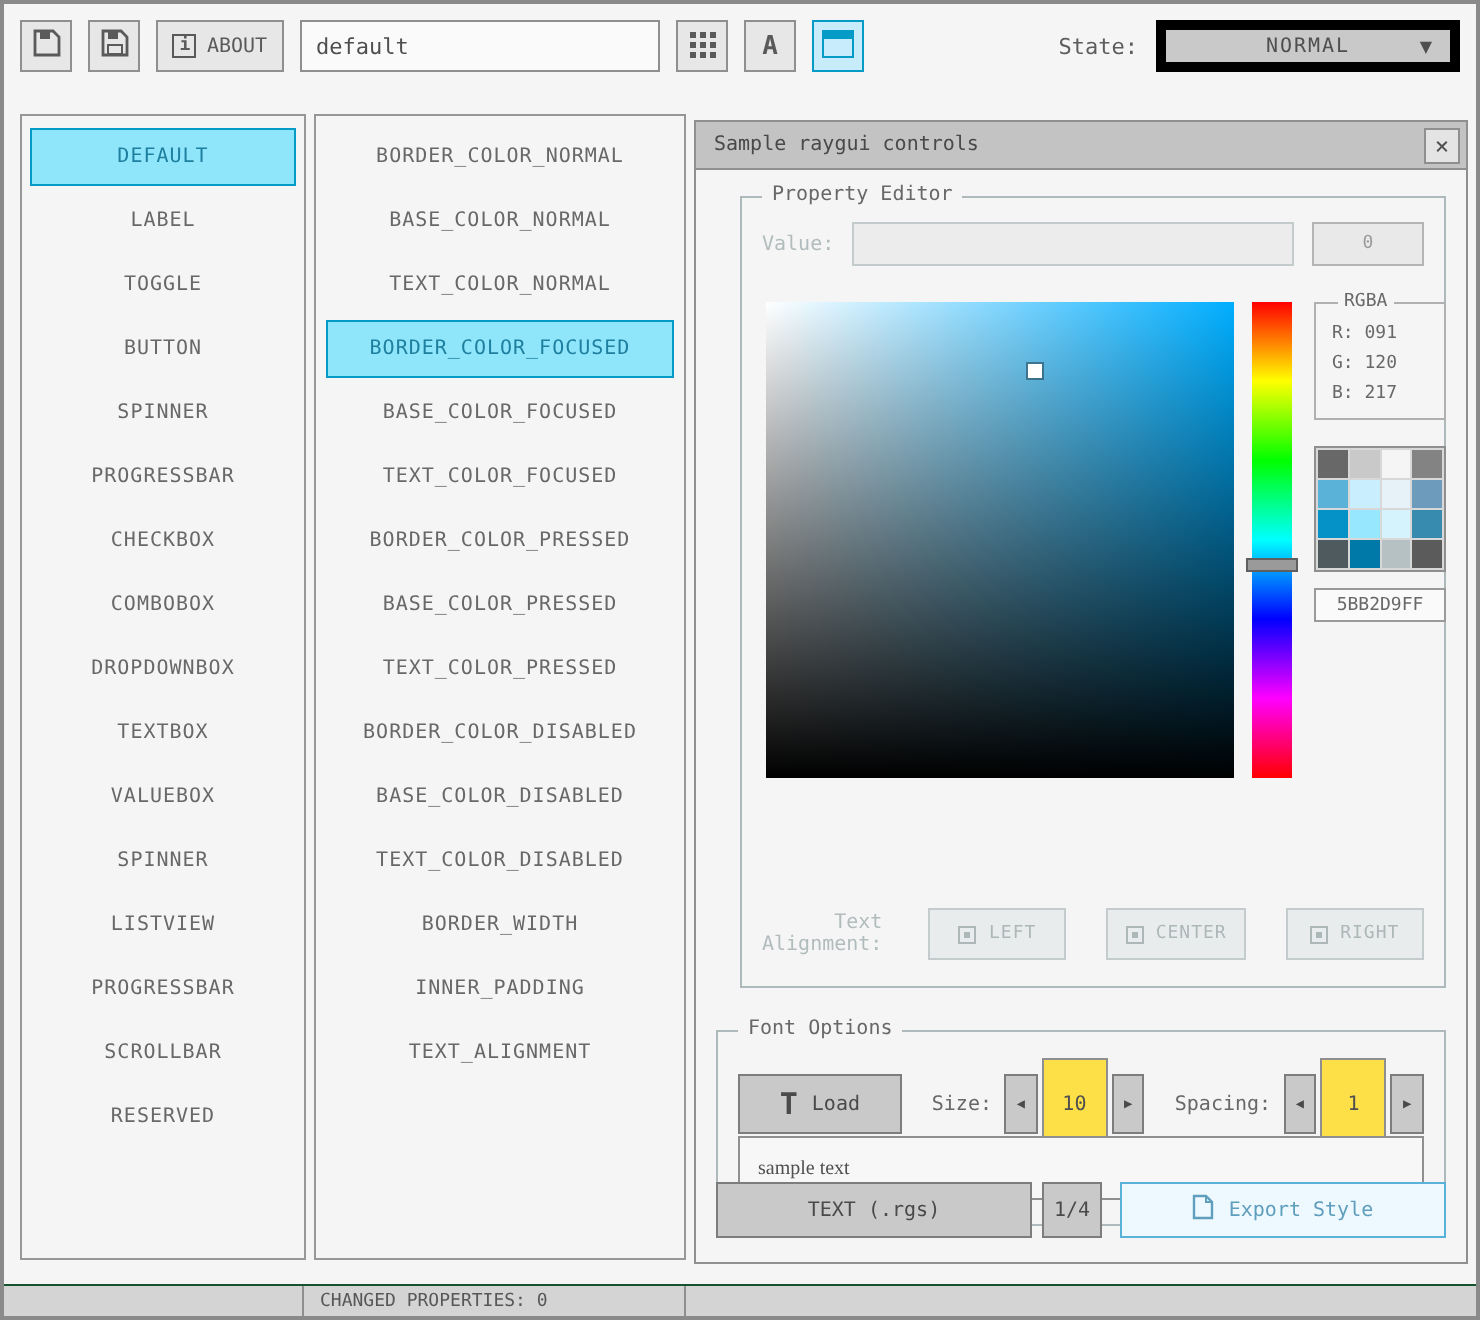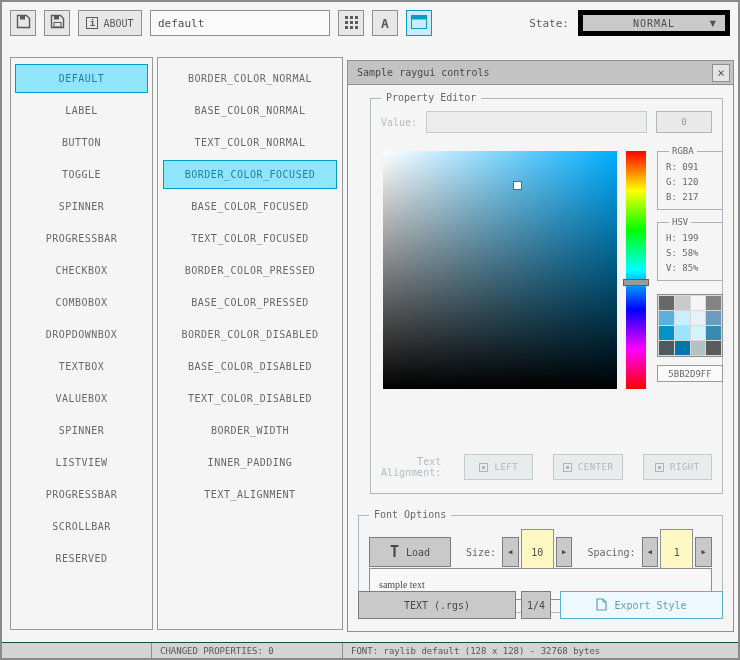--- a/index.html
+++ b/index.html
@@ -65,21 +65,21 @@
   .align-icon { width:9px; height:9px; border:1px solid #aeb7b8; position:relative; }
   .align-icon::after { content:""; position:absolute; inset:2px; background:#aeb7b8; }
 
   
   .fo-row1 { position:absolute; left:10px; top:13px; right:10px; display:flex; align-items:center; }
   .load-btn { width:84px; height:30px; border:1px solid #7d7d7d; background:#c9c9c9; display:flex; align-items:center; justify-content:center; gap:7px; color:#4a4a4a; cursor:pointer; }
   .tglyph { font-size:15px; font-weight:bold; }
   .llabel { font-size:10px; }
   .fo-label { font-size:10px; color:#686868; margin-left:15px; margin-right:6px; }
   .spin-btn { width:17px; height:30px; border:1px solid #7d7d7d; background:#c9c9c9; display:flex; align-items:center; justify-content:center; font-size:7px; color:#4a4a4a; cursor:pointer; font-family:"DejaVu Sans", sans-serif; }
-  .spin-val { width:34px; height:46px; border:1px solid #8f8f8f; background:#fef9c3; display:flex; align-items:center; justify-content:center; font-size:10px; color:#4f4f4f; margin:0 2px; }
+  .spin-val { width:34px; height:46px; border:1px solid #8f8f8f; background:#fde047; display:flex; align-items:center; justify-content:center; font-size:10px; color:#4f4f4f; margin:0 2px; }
   .sample-input { position:absolute; left:10px; top:52px; right:10px; height:32px; border:1px solid #8f8f8f; background:#f7f7f7; font-size:10px; color:#4f4f4f; padding:0 9px; outline:none;font-family:Liberation Serif, serif; }
 
   
   .export-row { position:absolute; left:10px; bottom:12px; right:10px; display:flex; gap:5px; height:28px; }
   .gray-btn { border:1px solid #7d7d7d; background:#c9c9c9; display:flex; align-items:center; justify-content:center; font-size:10px; color:#4a4a4a; cursor:pointer; }
   .fmt-btn { width:158px; }
   .page-btn { width:30px; }
   .export-btn { flex:1; margin-left:4px; border:1px solid #5bb2d9; background:#eef9ff; color:#5f9ebd; display:flex; align-items:center; justify-content:center; gap:7px; font-size:10px; cursor:pointer; }
 
   
@@ -150,22 +150,22 @@
       <div class="dropdown">
         <span>NORMAL</span>
         <span class="chev">▼</span>
       </div>
     </div>
   </div>
 
   <div class="panel controls-panel">
     <div class="litem sel">DEFAULT</div>
     <div class="litem">LABEL</div>
+    <div class="litem">TOGGLE</div>
     <div class="litem">BUTTON</div>
-    <div class="litem">TOGGLE</div>
     <div class="litem">SPINNER</div>
     <div class="litem">PROGRESSBAR</div>
     <div class="litem">CHECKBOX</div>
     <div class="litem">COMBOBOX</div>
     <div class="litem">DROPDOWNBOX</div>
     <div class="litem">TEXTBOX</div>
     <div class="litem">VALUEBOX</div>
     <div class="litem">SPINNER</div>
     <div class="litem">LISTVIEW</div>
     <div class="litem">PROGRESSBAR</div>
@@ -175,20 +175,21 @@
 
   <div class="panel props-panel">
     <div class="litem">BORDER_COLOR_NORMAL</div>
     <div class="litem">BASE_COLOR_NORMAL</div>
     <div class="litem">TEXT_COLOR_NORMAL</div>
     <div class="litem sel">BORDER_COLOR_FOCUSED</div>
     <div class="litem">BASE_COLOR_FOCUSED</div>
     <div class="litem">TEXT_COLOR_FOCUSED</div>
     <div class="litem">BORDER_COLOR_PRESSED</div>
     <div class="litem">BASE_COLOR_PRESSED</div>
+    <div class="litem">TEXT_COLOR_PRESSED</div>
     <div class="litem">BORDER_COLOR_DISABLED</div>
     <div class="litem">BASE_COLOR_DISABLED</div>
     <div class="litem">TEXT_COLOR_DISABLED</div>
     <div class="litem">BORDER_WIDTH</div>
     <div class="litem">INNER_PADDING</div>
     <div class="litem">TEXT_ALIGNMENT</div>
   </div>
 
   <div class="sample-window">
     <div class="wtitle">
@@ -215,26 +216,20 @@
         </div>
         <div class="huebar">
           <div class="hue-handle"></div>
         </div>
         <div class="side-col">
           <div class="mini-group">
             <span class="mlabel">RGBA</span>
             <div class="mini-line">R: 091</div>
             <div class="mini-line">G: 120</div>
             <div class="mini-line">B: 217</div>
-          </div>
-          <div class="mini-group hsv-group">
-            <span class="mlabel">HSV</span>
-            <div class="mini-line">H: 199</div>
-            <div class="mini-line">S: 58%</div>
-            <div class="mini-line">V: 85%</div>
           </div>
           <div class="swatch-grid">
               <div class="swatch" style="background: rgb(104, 104, 104);"></div>
               <div class="swatch" style="background: rgb(201, 201, 201);"></div>
               <div class="swatch" style="background: rgb(245, 245, 245);"></div>
               <div class="swatch" style="background: rgb(131, 131, 131);"></div>
               <div class="swatch" style="background: rgb(91, 178, 217);"></div>
               <div class="swatch" style="background: rgb(201, 239, 254);"></div>
               <div class="swatch" style="background: rgb(230, 242, 247);"></div>
               <div class="swatch" style="background: rgb(108, 155, 188);"></div>
@@ -316,16 +311,15 @@
             </svg>
         </span>
         <span>Export Style</span>
       </div>
     </div>
   </div>
 
   <div class="statusbar">
     <div class="scell scell1"></div>
     <div class="scell scell2">CHANGED PROPERTIES: 0</div>
-    <div class="scell scell3">FONT: raylib default (128 x 128) - 32768 bytes</div>
   </div>
 
 </div>
 
 </body></html>

